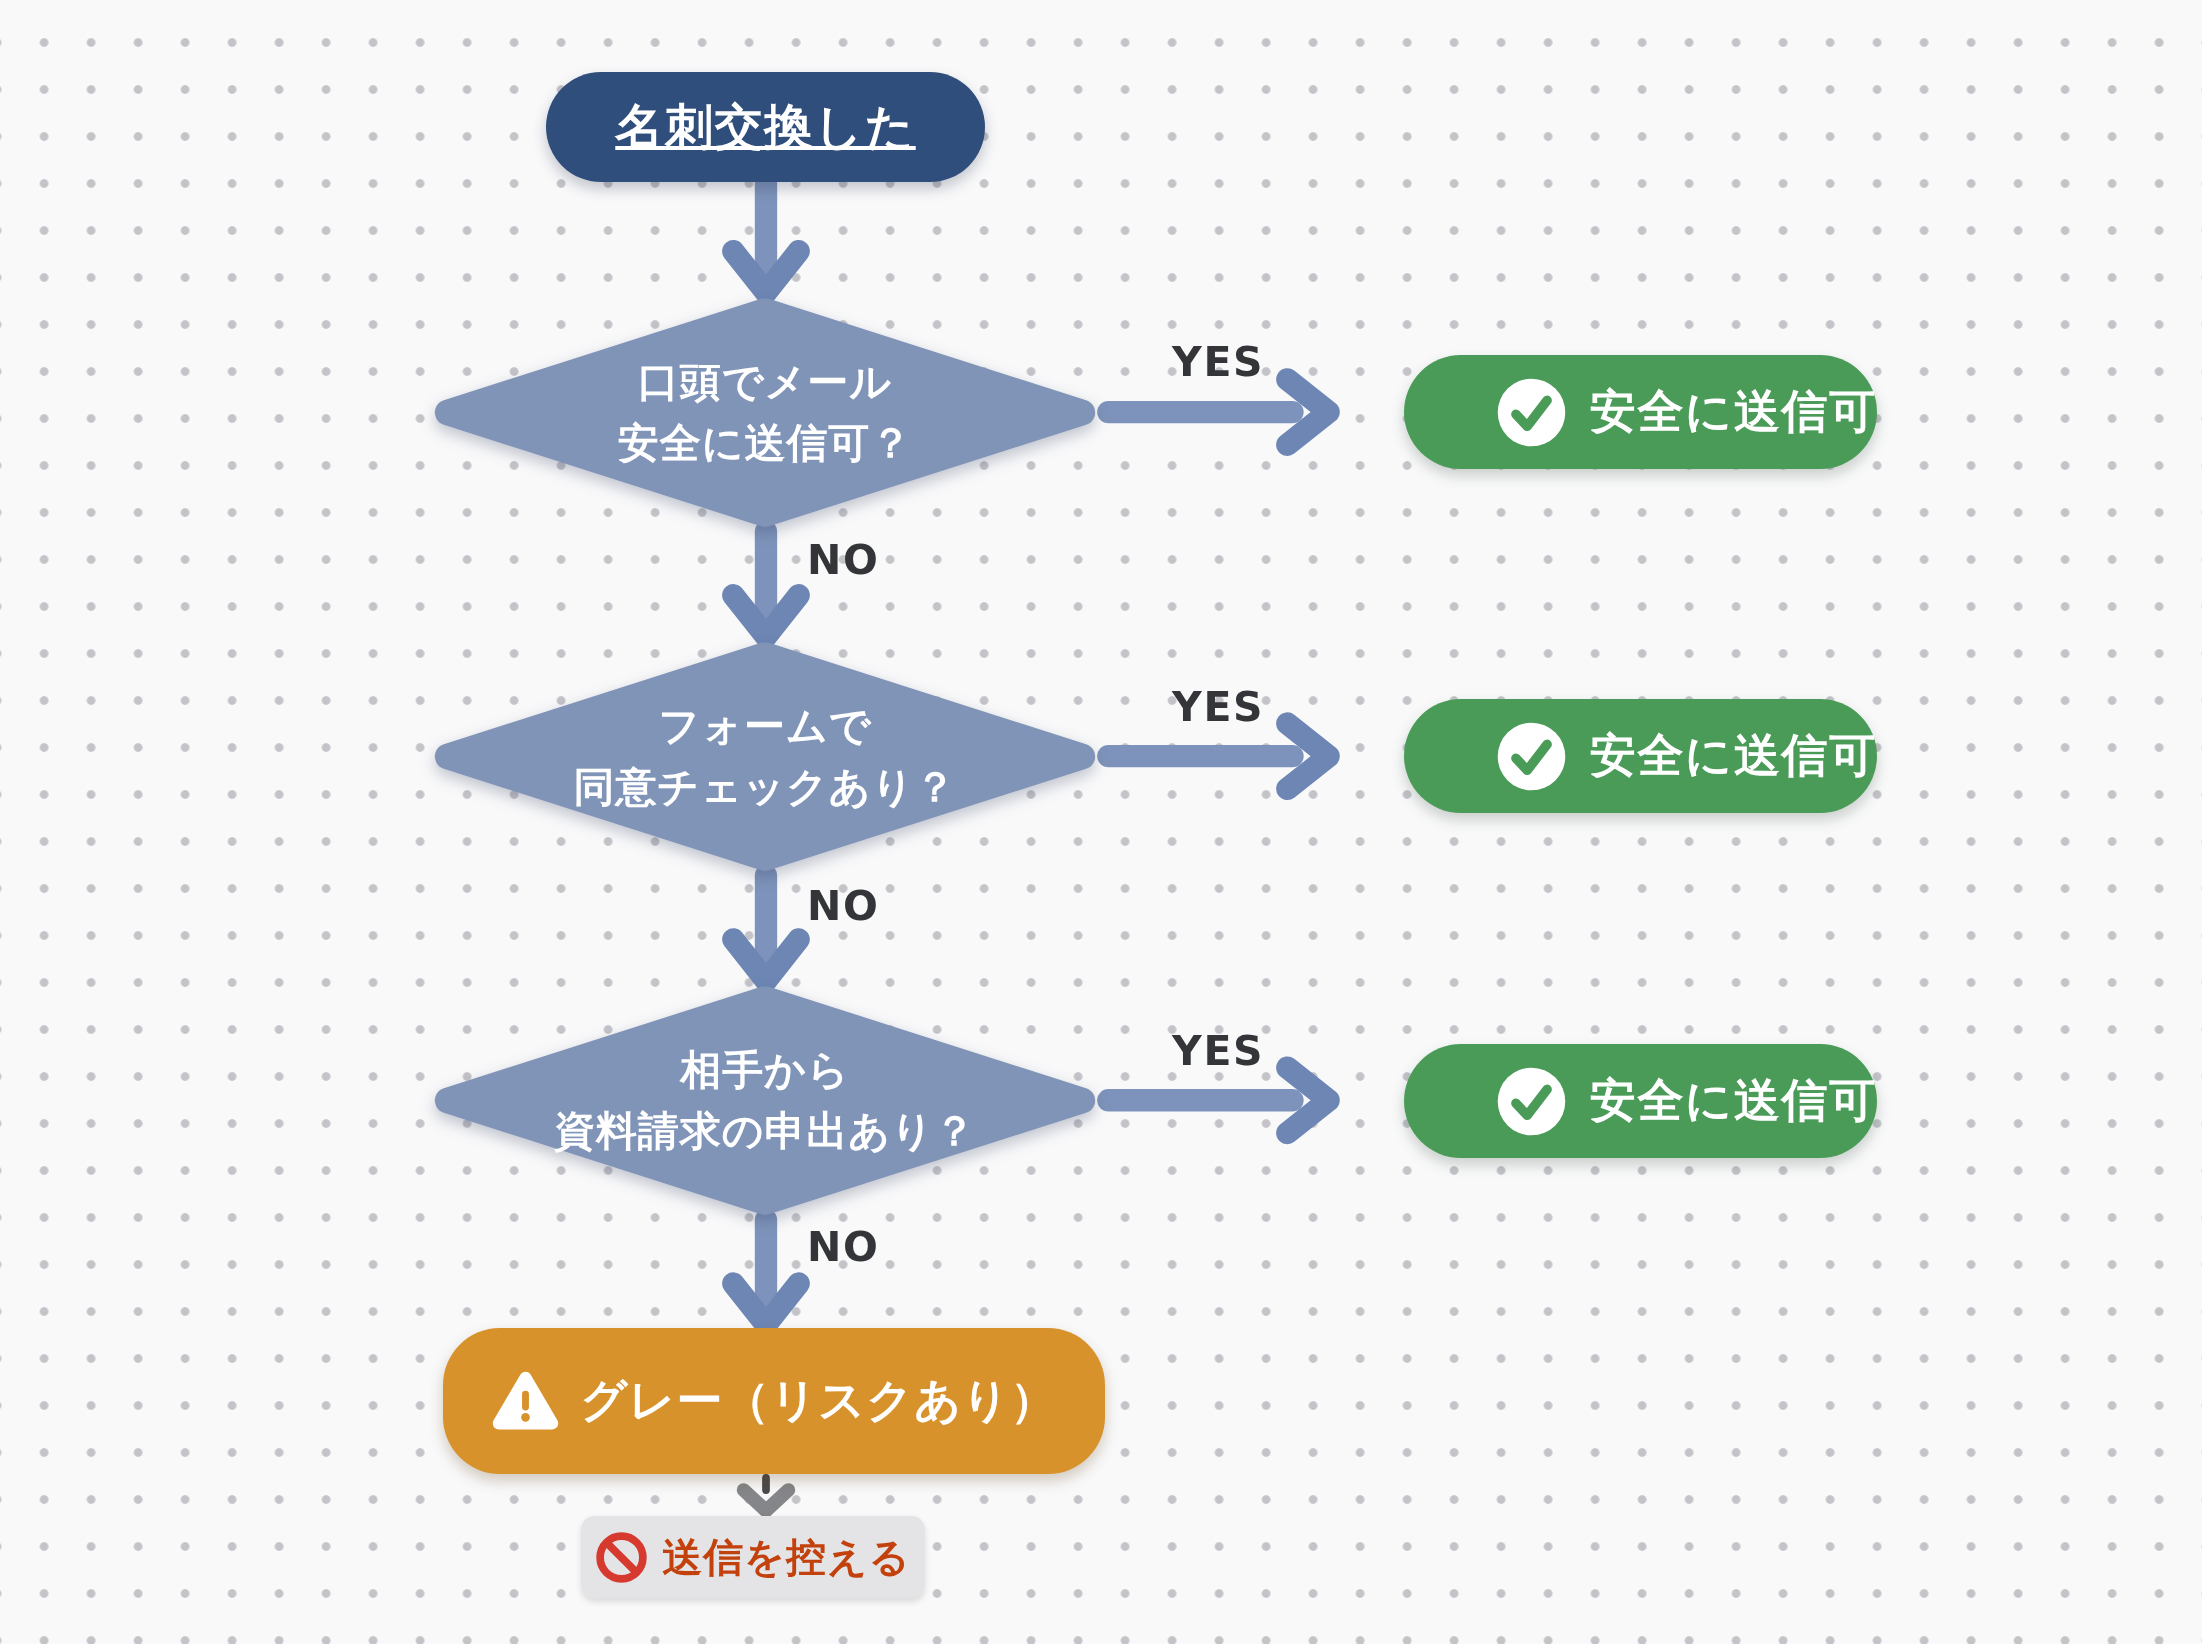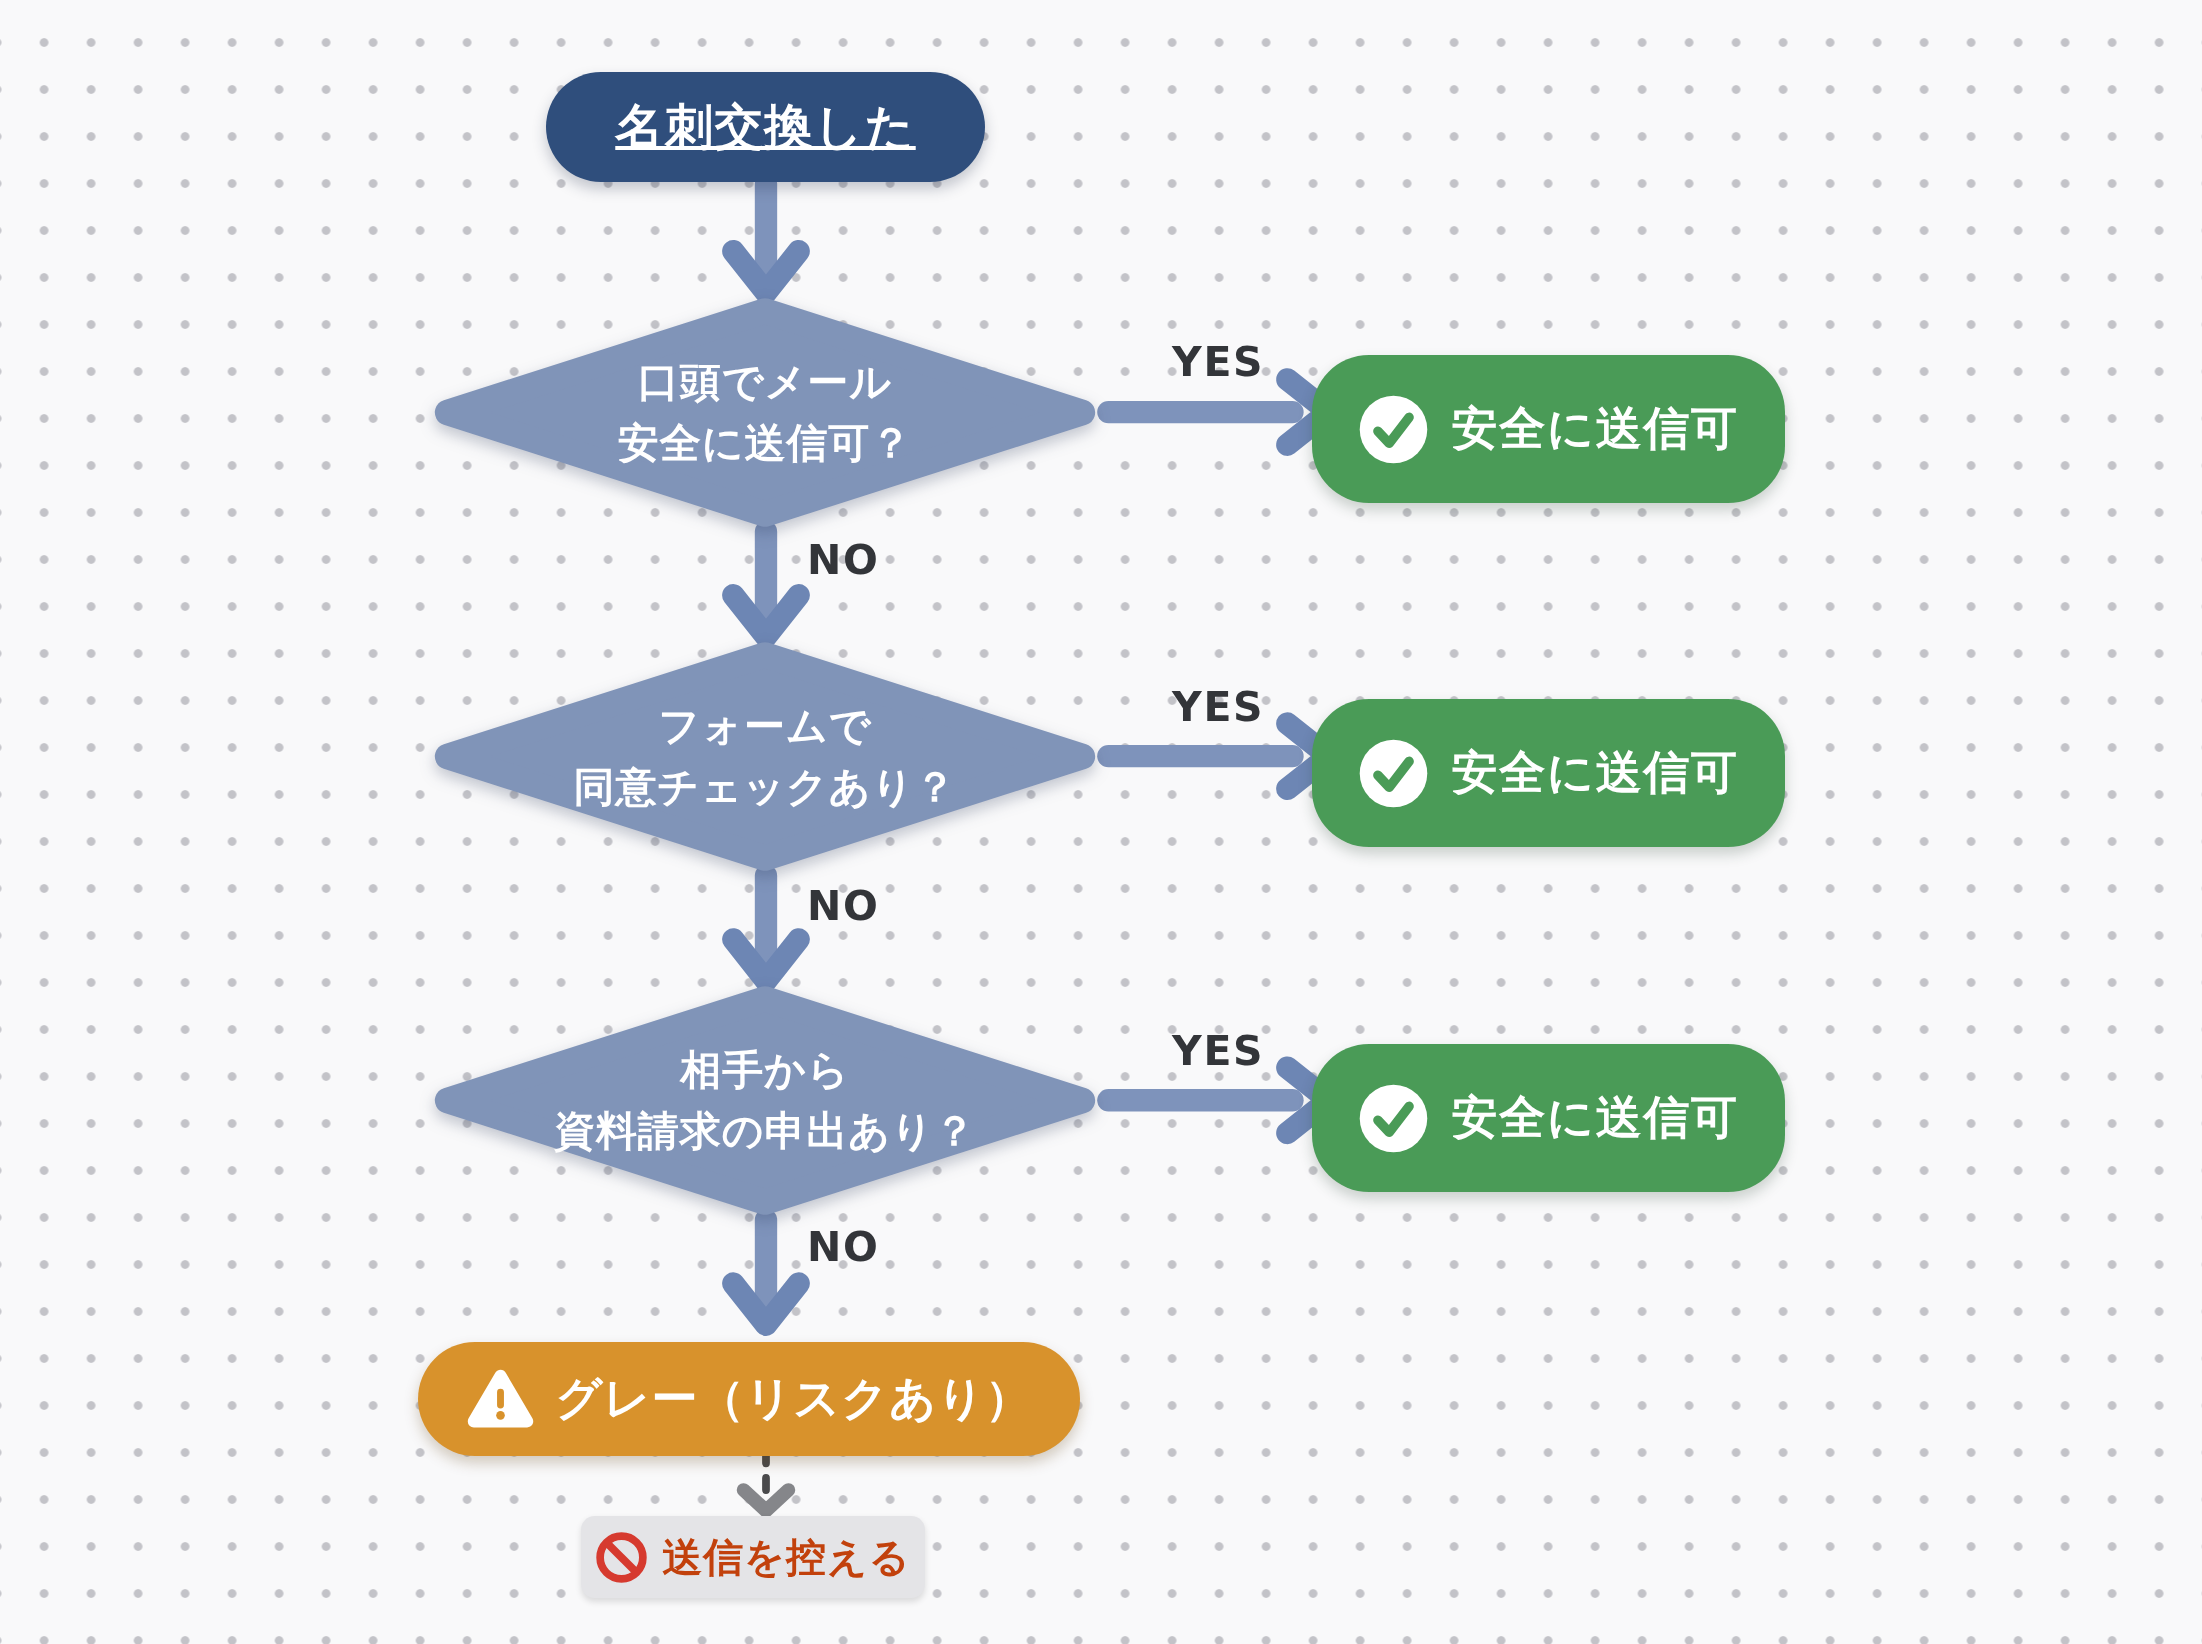--- a/index.html
+++ b/index.html
@@ -22,34 +22,34 @@
   .start-label{color:#fff;font-size:48px;font-weight:700;letter-spacing:1.7px;text-decoration:underline;}
   .diamond-wrap{position:absolute;width:662px;height:231px;left:434px;filter:drop-shadow(0 6px 7.7px rgba(40,55,85,.28));}
   .d1{top:297px;} .d2{top:641px;} .d3{top:985px;}
   .diamond-svg{position:absolute;left:0;top:0;}
   .diamond-text{
     position:absolute;inset:0;display:flex;flex-direction:column;
     align-items:center;justify-content:center;
     color:#fff;font-size:41px;font-weight:700;line-height:1.48;letter-spacing:0.9px;
   }
   .pill{
-    left:1312px;width:473px;height:148px;border-radius:57px;background:#4a9b57;
-    box-shadow:0 6.9px 13.8px rgba(30,60,40,.22);gap:22.4px;
+    left:1404px;width:473px;height:114px;border-radius:57px;background:#4a9b57;
+    box-shadow:0 6.9px 13.8px rgba(30,60,40,.22);gap:22.4px;justify-content:flex-end;
   }
   .p1{top:355px;} .p2{top:699px;} .p3{top:1044px;}
   .pill-label{color:#fff;font-size:46px;font-weight:700;letter-spacing:1.7px;}
   .edge-label{
     position:absolute;color:#333539;font-size:41px;font-weight:800;
     letter-spacing:1.7px;line-height:1;
   }
   .yes1{left:1172px;top:342px;} .yes2{left:1172px;top:687px;} .yes3{left:1172px;top:1031px;}
   .no1{left:807px;top:540px;} .no2{left:807px;top:886px;} .no3{left:807px;top:1227px;}
   .risk{
-    left:418px;top:1328px;width:662px;height:114px;border-radius:57px;
-    background:#d8922c;box-shadow:0 6.9px 13.8px rgba(90,60,10,.25);gap:20.6px;margin-top:14px;
+    left:443px;top:1328px;width:662px;height:146px;border-radius:57px;
+    background:#d8922c;box-shadow:0 6.9px 13.8px rgba(90,60,10,.25);gap:20.6px;
   }
   .risk-label{color:#fff;font-size:46px;font-weight:700;letter-spacing:0.9px;}
   .stop{
     left:581px;top:1516px;width:344px;height:82px;border-radius:13.8px;
     background:#e4e4e7;box-shadow:0 3.4px 6.9px rgba(0,0,0,.12);gap:13.8px;
   }
   .stop-label{color:#c2410c;font-size:40px;font-weight:700;letter-spacing:0.9px;}
   .icon{flex:0 0 auto;display:block;}
 </style>
 </head>

